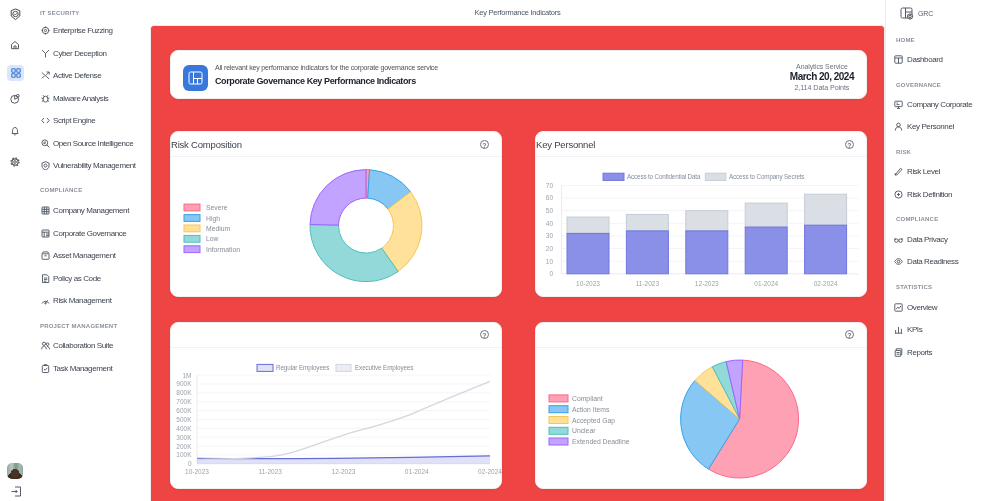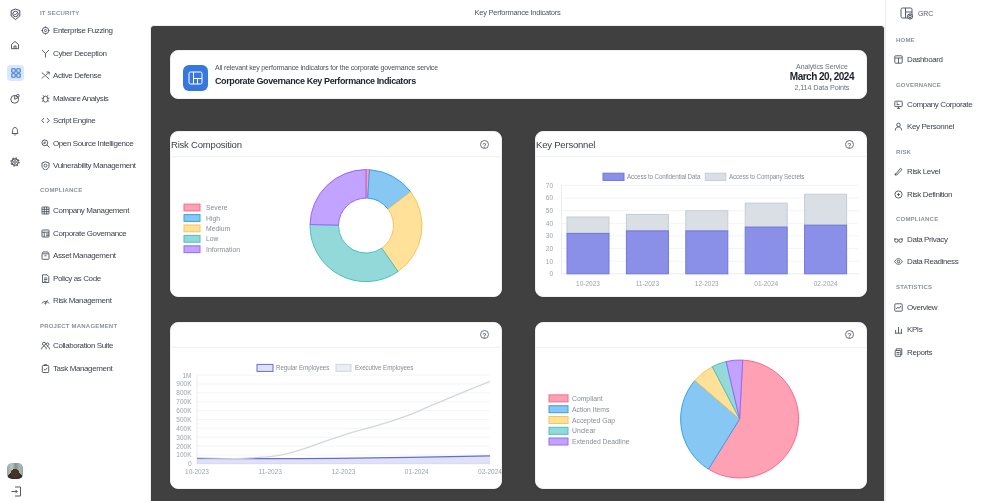--- a/index.html
+++ b/index.html
@@ -19,21 +19,21 @@
 #rmenu{position:absolute;left:885px;top:0;width:115px;height:501px;background:#fff;border-left:1px solid #ededf0;}
 .rlab{position:absolute;left:10px;font-size:6px;letter-spacing:.2px;color:#8a919c;font-weight:bold;}
 .ri{position:absolute;left:8px;height:10px;display:flex;align-items:flex-end;white-space:nowrap;}
 .ri svg{flex:0 0 auto;margin-right:4px;}
 .ri span{font-size:8px;letter-spacing:-0.4px;color:#3d4450;}
 
 #toptitle{position:absolute;top:8px;left:150px;width:735px;text-align:center;font-size:7.5px;letter-spacing:-0.25px;color:#4b5563;}
 #grclogo{position:absolute;left:900px;top:7px;display:flex;align-items:center;z-index:9;}
 #grclogo span{font-size:7px;color:#555b64;margin-left:4px;letter-spacing:-0.1px;}
 
-#main{position:absolute;left:150px;top:25px;width:735px;height:476px;background:#404040;border:1px solid #ededf0;border-bottom:none;border-radius:4px 4px 0 0;}
+#main{position:absolute;left:150px;top:25px;width:735px;height:476px;background:#ef4444;border:1px solid #ededf0;border-bottom:none;border-radius:4px 4px 0 0;}
 .card{position:absolute;background:#fff;border:1px solid #f0f0f2;border-radius:8px;box-shadow:0 1px 3px rgba(25,30,40,0.05);}
 .ctitle{position:absolute;top:7px;left:0;right:0;font-size:9.5px;color:#3b424c;letter-spacing:-0.2px;}
 .cdiv{position:absolute;top:24px;left:0;right:0;border-top:1px solid #f2f2f4;}
 .help{position:absolute;top:7.5px;right:12px;width:9px;height:9px;border:1px solid #6b7280;border-radius:50%;color:#6b7280;font-size:7px;line-height:9px;text-align:center;font-weight:bold;}
 </style>
 </head>
 <body>
 <div id="page">
 
 <div id="rail">

